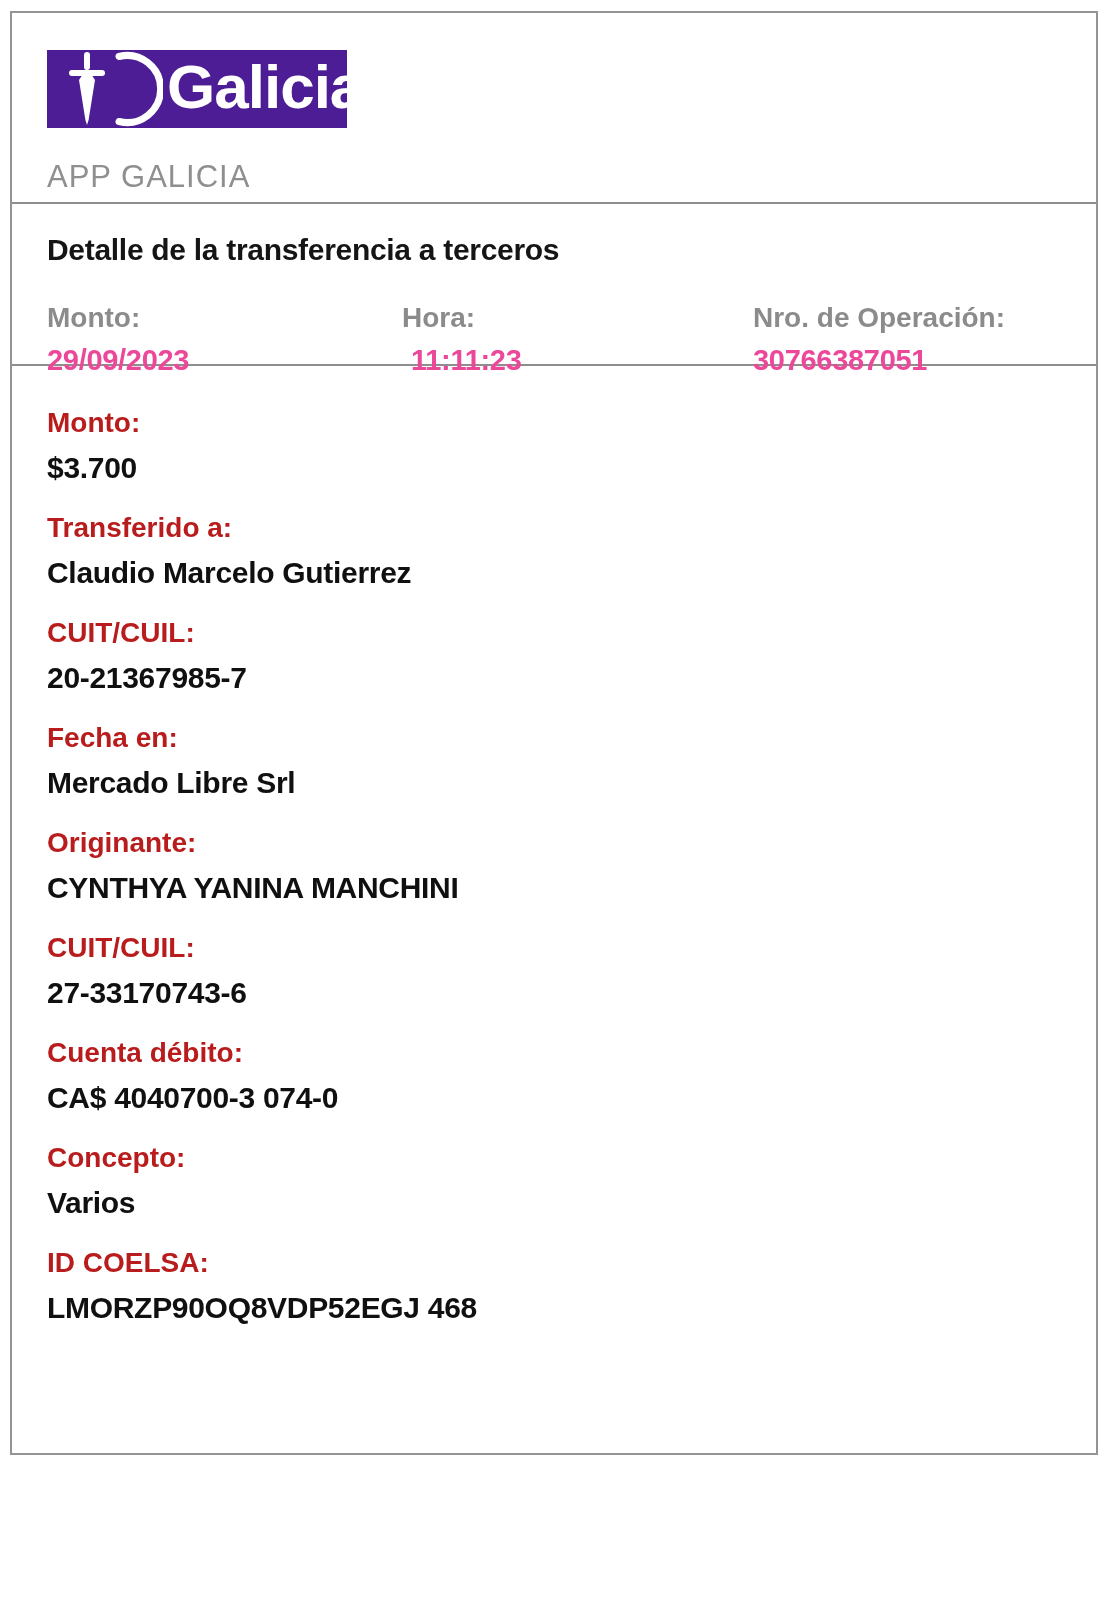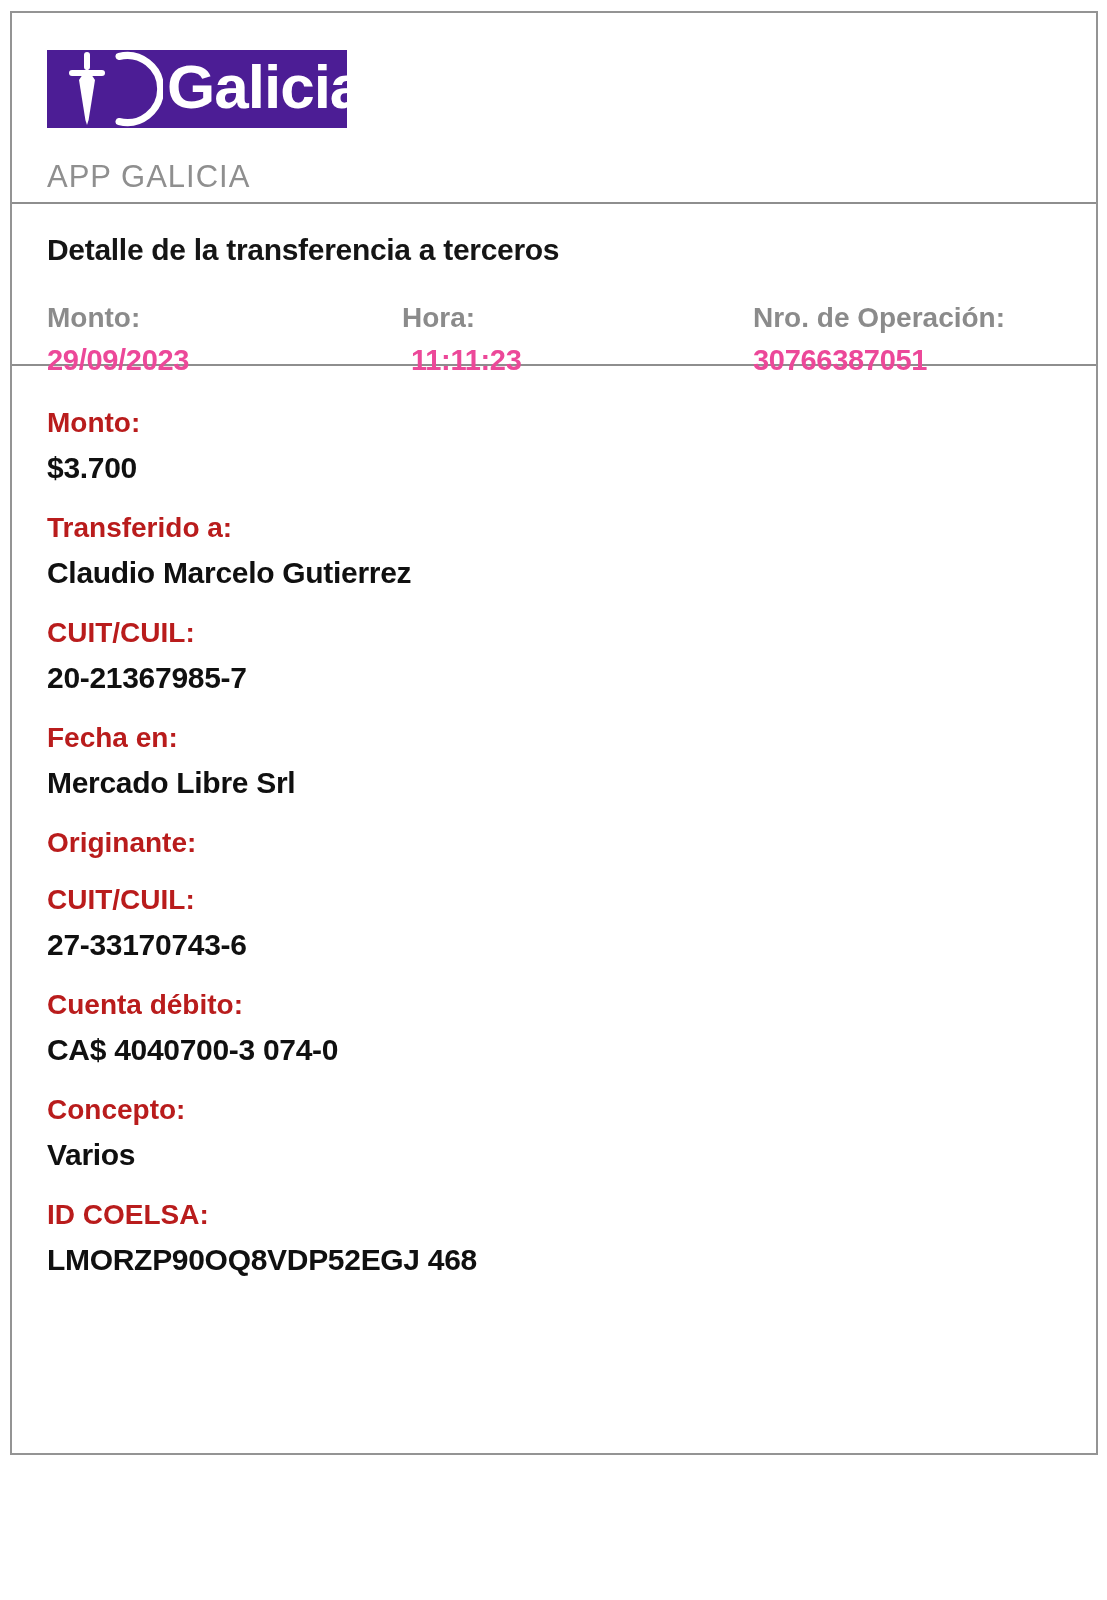--- a/index.html
+++ b/index.html
@@ -144,20 +144,21 @@
     </div>
 
 
     <div class="drow">
       <div class="dlabel">Fecha en:</div>
       <div class="dvalue">Mercado Libre Srl</div>
     </div>
 
     <div class="drow">
       <div class="dlabel">Originante:</div>
+      <div class="dvalue">CYNTHYA YANINA MANCHINI</div>
     </div>
 
     <div class="drow">
       <div class="dlabel">CUIT/CUIL:</div>
       <div class="dvalue">27-33170743-6</div>
     </div>
 
     <div class="drow">
       <div class="dlabel">Cuenta débito:</div>
       <div class="dvalue">CA$ 4040700-3 074-0</div>

